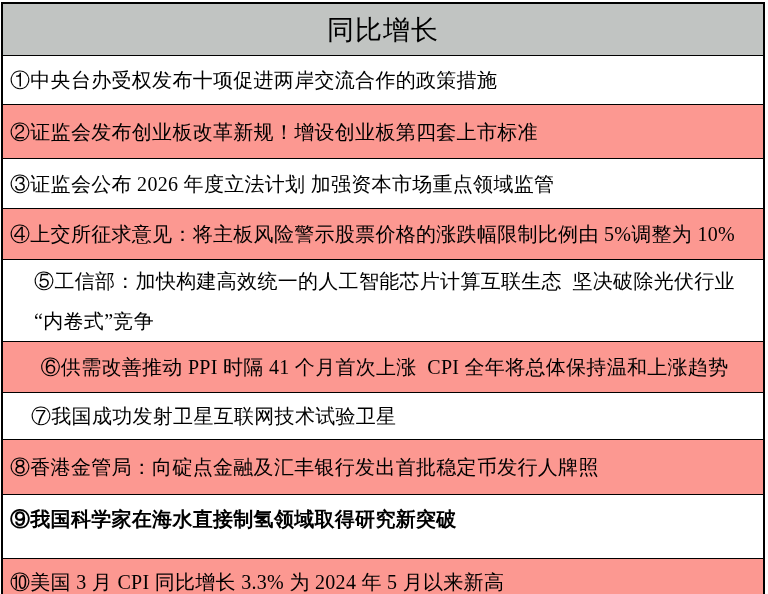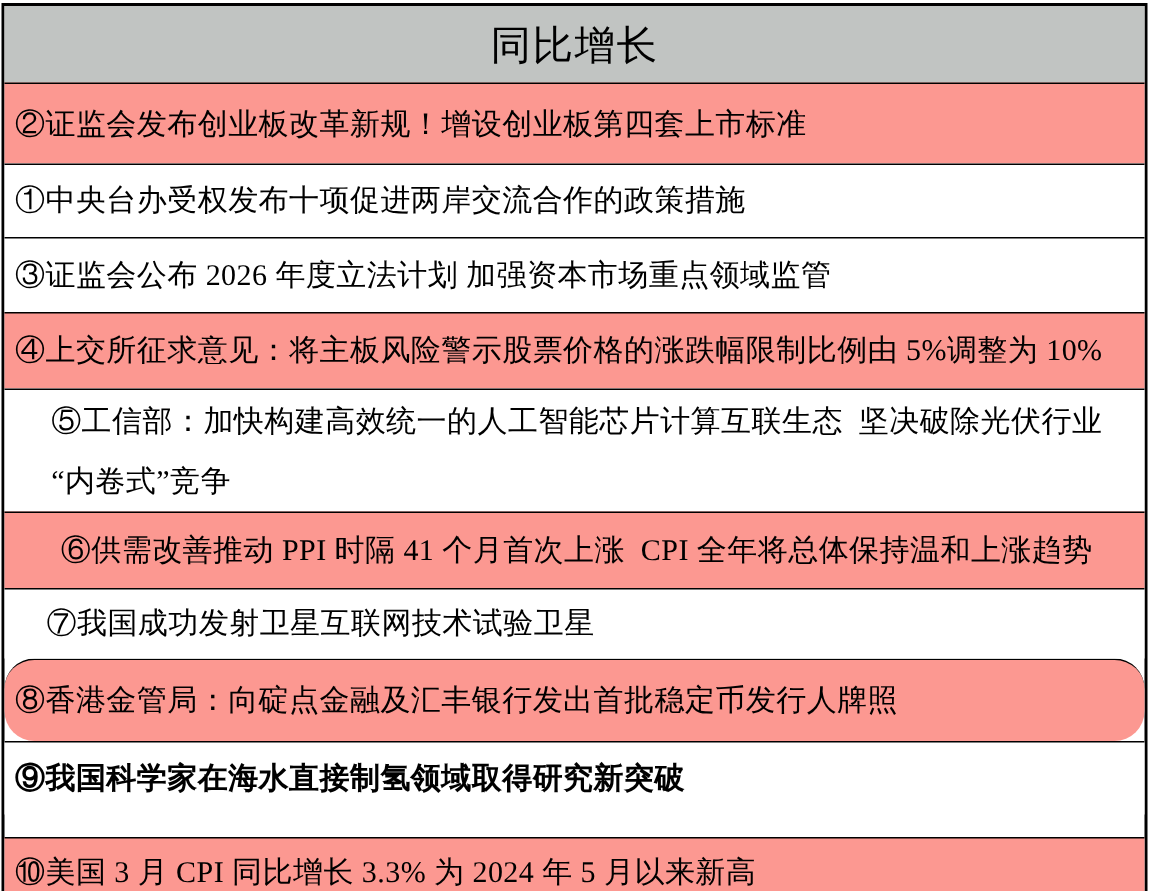--- a/index.html
+++ b/index.html
@@ -46,37 +46,37 @@
     letter-spacing: 0.3px;
   }
   
   .r1  { height: 49px; }
   .r2  { height: 54px; }
   .r3  { height: 50px; }
   .r4  { height: 51px; }
   .r5  { height: 82px; justify-content: center; }
   .r6  { height: 51px; justify-content: center; }
   .r7  { height: 47px; padding-left: 28px; }
-  .r8  { height: 55px; border-radius: 20px; }
+  .r8  { height: 55px; }
   .r9  { height: 49px; font-weight: bold; }
   .r10 { height: 47px; margin-top: 15px; }
   .partial { height: 6px; padding: 0; }
 </style>
 </head>
 <body>
 
 <div class="news-table">
   <div class="table-header">同比增长</div>
   <div id="rows">
+  <div class="row r1">
+    <span class="row-text">①中央台办受权发布十项促进两岸交流合作的政策措施</span>
+  </div>
+
   <div class="row r2 hl">
     <span class="row-text">②证监会发布创业板改革新规！增设创业板第四套上市标准</span>
-  </div>
-
-  <div class="row r1">
-    <span class="row-text">①中央台办受权发布十项促进两岸交流合作的政策措施</span>
   </div>
 
   <div class="row r3">
     <span class="row-text">③证监会公布 2026 年度立法计划 加强资本市场重点领域监管</span>
   </div>
 
   <div class="row r4 hl">
     <span class="row-text">④上交所征求意见：将主板风险警示股票价格的涨跌幅限制比例由 5%调整为 10%</span>
   </div>
 

